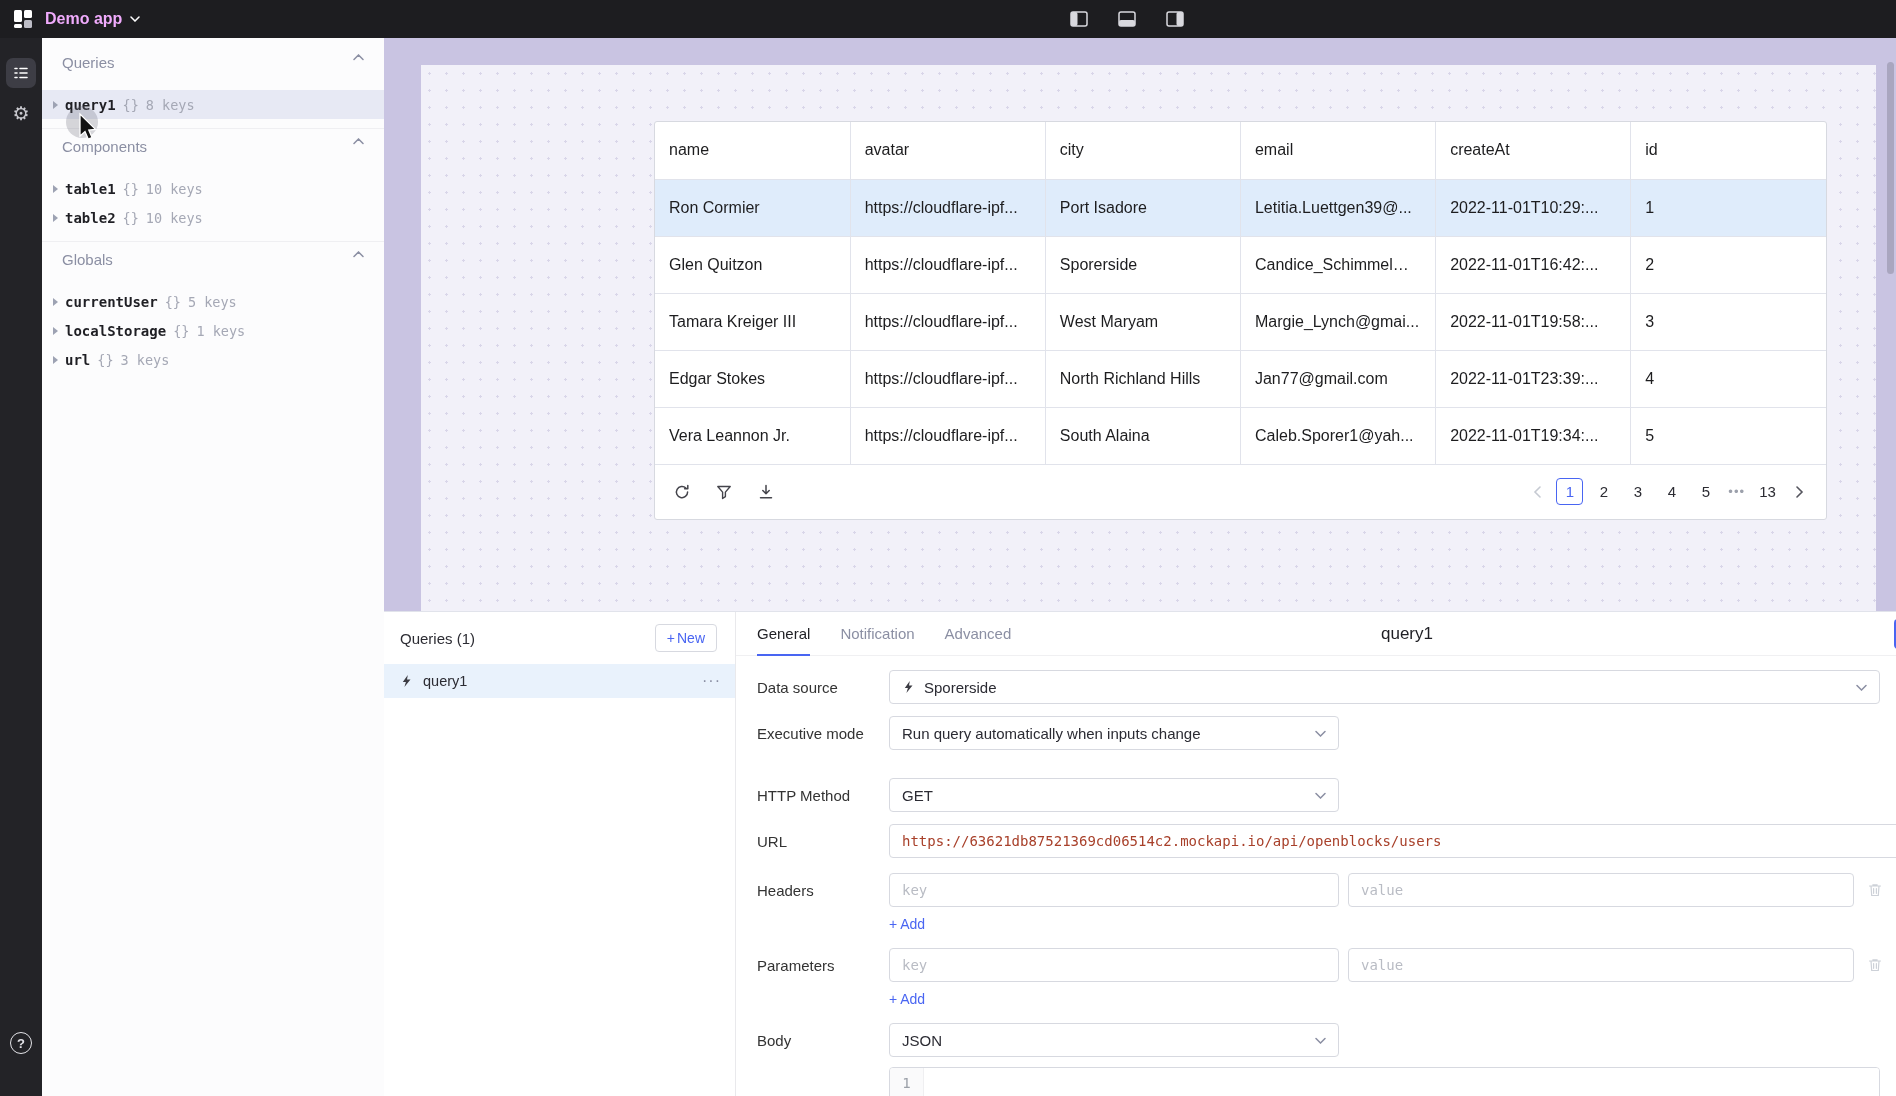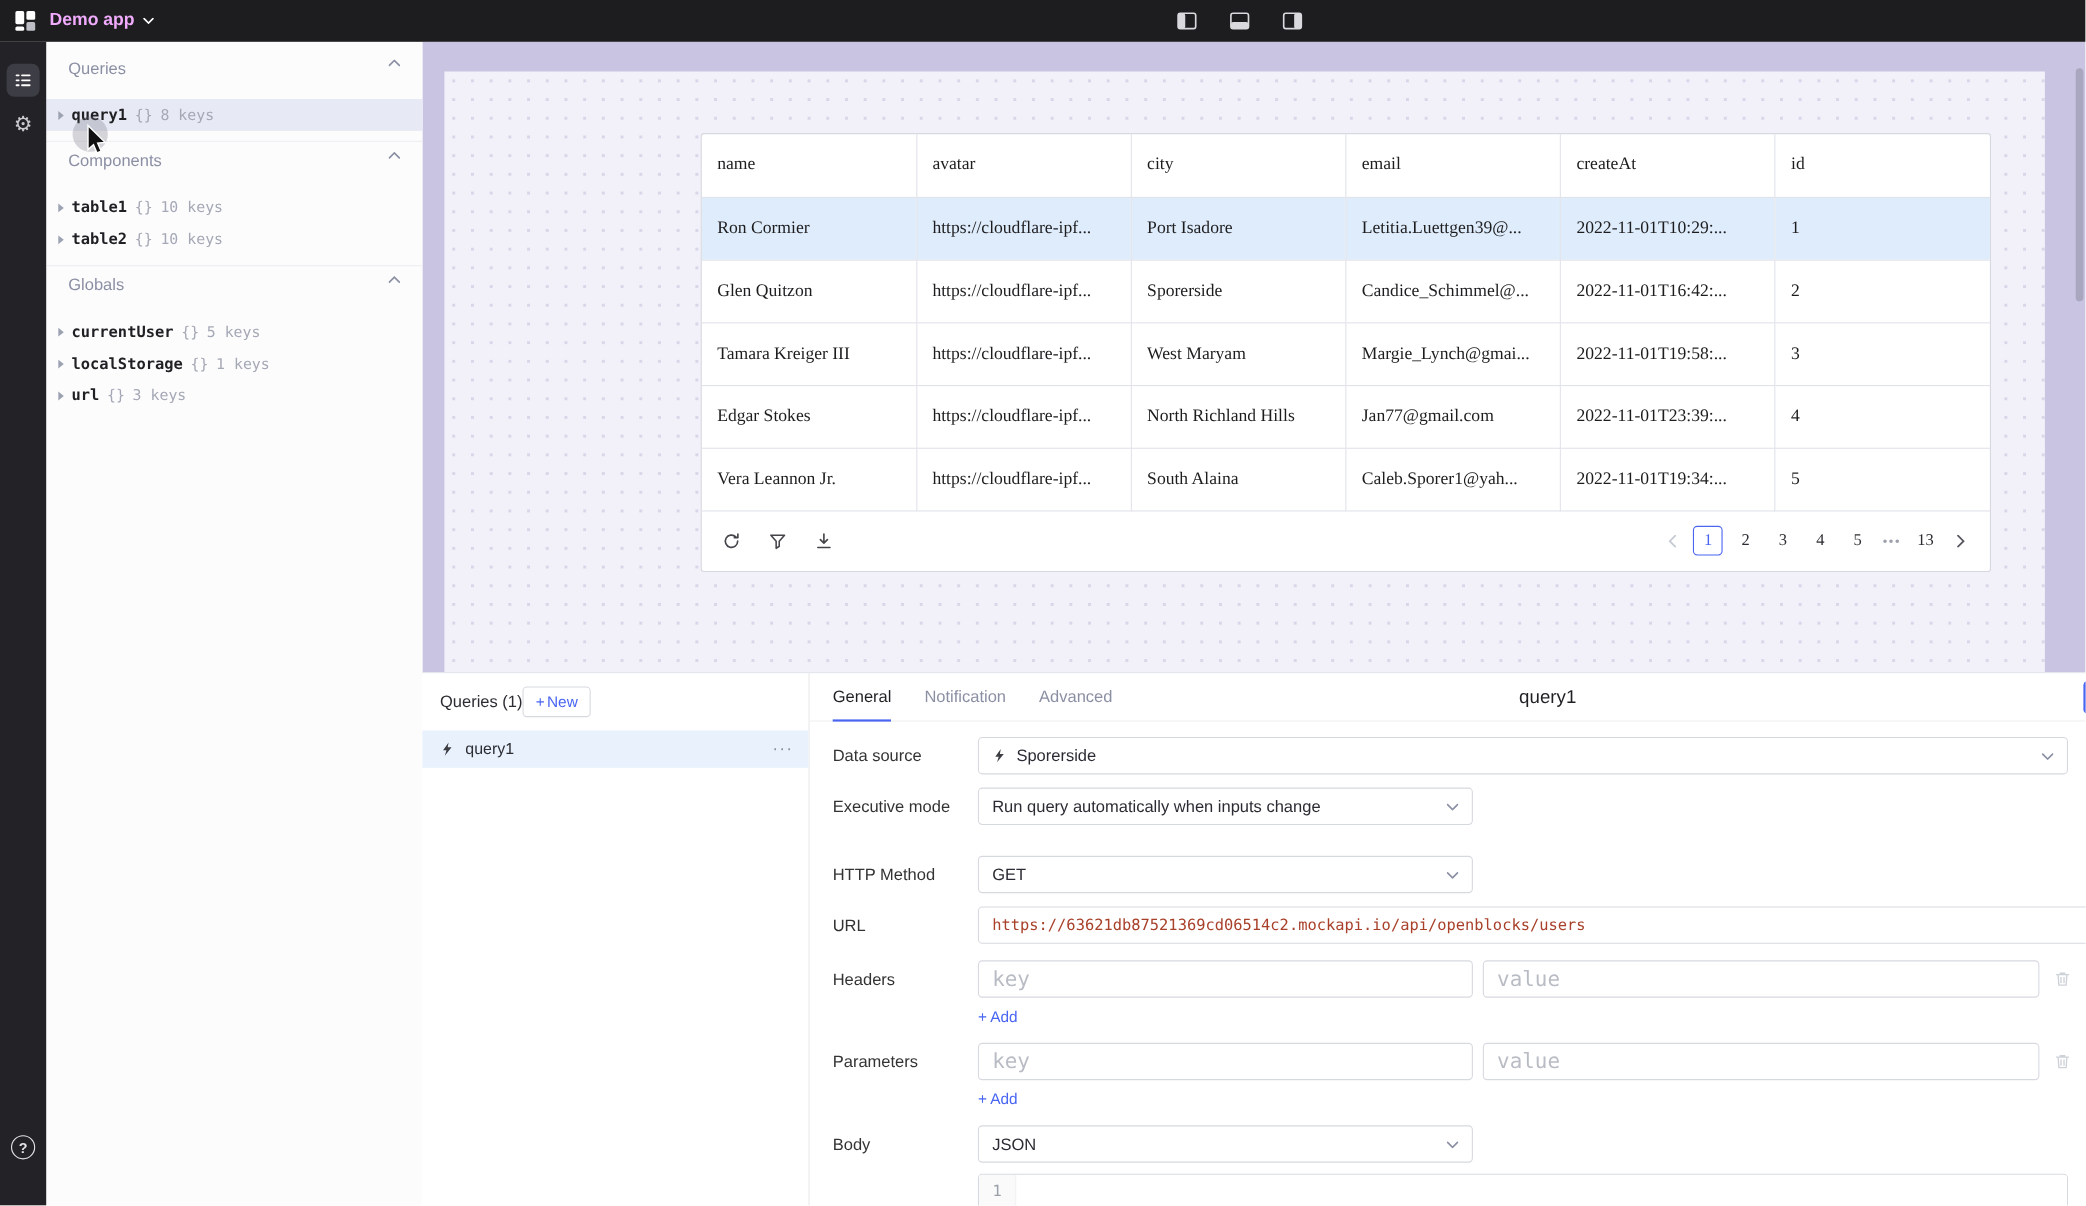--- a/index.html
+++ b/index.html
@@ -27,22 +27,22 @@
   .sb-section-title { font-size:15px; color:#8b8fa3; font-weight:500; flex:1; }
   .sb-item { height:29px; display:flex; align-items:center; padding-left:11px; cursor:pointer; }
   .sb-item.selected { background:#e7e9f4; }
   .tri { width:0; height:0; border-left:5px solid #9da2b3; border-top:4px solid transparent; border-bottom:4px solid transparent; margin-right:7px; flex:none; }
   .sb-name { font-size:14px; font-weight:700; color:#1f1f24; }
   .sb-meta { font-size:13.5px; color:#a5a8b5; margin-left:7px; }
   .sb-divider { border-top:1px solid #efeff2; margin:9px 0; }
 
   
   .canvas { position:absolute; left:384px; top:38px; width:1512px; height:573px; background:#c9c4e2; overflow:hidden; }
-  .canvas-inner { position:absolute; left:20px; top:27px; width:1455px; height:686px; background:#f2f1f9;
-    background-image:radial-gradient(circle, #d9d6e9 1.3px, transparent 1.4px); background-size:17px 17px;font-family:Liberation Serif, serif; }
+  .canvas-inner { position:absolute; left:37px; top:27px; width:1455px; height:686px; background:#f2f1f9;
+    background-image:radial-gradient(circle, #d9d6e9 1.3px, transparent 1.4px); background-size:17px 17px; }
   .canvas-scroll { position:absolute; right:2px; top:24px; width:7px; height:212px; background:#a9a6bf; border-radius:4px; cursor:pointer; }
 
   
   .tablecomp { position:absolute; left:233px; top:56px; width:1173px; background:#fff; border:1px solid #d7d9e0; border-radius:3px; }
   table.grid { width:100%; border-collapse:collapse; table-layout:fixed; }
   table.grid th, table.grid td { height:57px; padding:0 14px; text-align:left; font-size:16px; font-weight:400; color:#1d1d1f;
     border-bottom:1px solid #e1e3eb; border-right:1px solid #e1e3eb; overflow:hidden; white-space:nowrap; text-overflow:ellipsis; }
   table.grid th { font-weight:500; }
   table.grid th:last-child, table.grid td:last-child { border-right:none; }
   tr.selected td { background:#dfecfb; }
@@ -51,21 +51,21 @@
   .tf-icon { width:26px; height:26px; display:flex; align-items:center; justify-content:center; cursor:pointer; }
   .pager { margin-left:auto; display:flex; align-items:center; gap:7px; }
   .pg-arrow { width:24px; height:24px; display:flex; align-items:center; justify-content:center; cursor:pointer; }
   .pg-num { min-width:27px; height:27px; display:flex; align-items:center; justify-content:center; font-size:15px; color:#2c2c33; border-radius:4px; cursor:pointer; padding:0 4px; }
   .pg-num.active { border:1px solid #4965f2; color:#4965f2; }
   .pg-ellipsis { color:#9ca0ab; font-size:13px; letter-spacing:1px; padding:0 2px; }
 
   
   .bottom { position:absolute; left:384px; top:611px; width:1512px; height:485px; background:#fff; border-top:1px solid #e1e3eb; z-index:25; display:flex; }
   .qlist { width:352px; flex:none; border-right:1px solid #e9e9ec; }
-  .qlist-header { height:52px; display:flex; align-items:center; padding:0 18px 0 16px; }
+  .qlist-header { height:52px; display:flex; align-items:center; justify-content:space-between; padding:0 18px 0 16px; }
   .qlist-title { font-size:15px; color:#2c2c33; }
   .new-btn { height:28px; padding:0 11px; border:1px solid #d7d9e0; border-radius:4px; background:#fff; color:#4965f2; font-size:14px; display:flex; align-items:center; gap:2px; cursor:pointer; }
   .qitem { height:34px; display:flex; align-items:center; padding:0 14px 0 16px; background:#e9f2fc; cursor:pointer; }
   .qitem-name { font-size:14.5px; color:#2c2c33; margin-left:9px; flex:1; }
   .qitem-menu { color:#8b8fa3; font-size:16px; letter-spacing:1px; cursor:pointer; }
 
   .qform { flex:1; position:relative; }
   .form-header { height:44px; border-bottom:1px solid #f0f0f2; position:relative; display:flex; align-items:center; padding-left:21px; }
   .tabs { display:flex; gap:30px; height:44px; }
   .tab { height:44px; display:flex; align-items:center; font-size:15px; color:#8b8fa3; cursor:pointer; }
@@ -74,21 +74,21 @@
   .run-btn { position:absolute; right:16px; top:7px; height:30px; padding:0 13px; background:#4965f2; border-radius:4px; color:#fff; font-size:15px; display:flex; align-items:center; gap:7px; cursor:pointer; }
 
   .form-body { padding:14px 15px 0 21px; }
   .frow { display:flex; align-items:center; }
   .flabel { width:132px; flex:none; font-size:15px; color:#333; }
   .sel { height:34px; border:1px solid #d7d9e0; border-radius:4px; background:#fff; display:flex; align-items:center; padding:0 12px; font-size:15px; color:#2b2b33; cursor:pointer; }
   .sel-full { width:991px; } .sel-half { width:450px; }
   .sel .sel-text { flex:1; overflow:hidden; white-space:nowrap; text-overflow:ellipsis; }
   .sel .ds-icon { margin-right:8px; display:flex; }
   .urlbox { width:1076px; height:34px; border:1px solid #d7d9e0; border-radius:4px; background:#fff; display:flex; align-items:center; padding:0 12px; font-size:14px; color:#a8402a; overflow:hidden; white-space:nowrap; cursor:text; }
-  .tin { height:34px; border:1px solid #d7d9e0; border-radius:4px; padding:0 12px; font-family:"DejaVu Sans Mono",monospace; font-size:19px; color:#701a75; outline:none; background:#fff; }
+  .tin { height:34px; border:1px solid #d7d9e0; border-radius:4px; padding:0 12px; font-family:"DejaVu Sans Mono",monospace; font-size:14px; color:#701a75; outline:none; background:#fff; }
   .tin::placeholder { color:#b9bcc4; }
   .tin.key { width:450px; } .tin.val { width:506px; margin-left:9px; }
   .trash { width:26px; height:26px; margin-left:8px; display:flex; align-items:center; justify-content:center; cursor:pointer; }
   .add-link { margin:6px 0 13px 132px; height:22px; display:flex; align-items:center; gap:3px; color:#4965f2; font-size:14px; cursor:pointer; width:max-content; }
   .editor { margin-left:132px; width:991px; height:40px; border:1px solid #d7d9e0; border-radius:4px 4px 0 0; display:flex; overflow:hidden; }
   .gutter { width:34px; background:#fafafb; border-right:1px solid #efeff1; color:#9ba0a8; font-size:14px; text-align:center; padding-top:7px; }
   .editor-area { flex:1; background:#fff; cursor:text; }
 
   .mb12 { margin-bottom:12px; } .mb28 { margin-bottom:28px; } .mb15 { margin-bottom:15px; } .mb6 { margin-bottom:6px; } .mb10 { margin-bottom:10px; }
 

